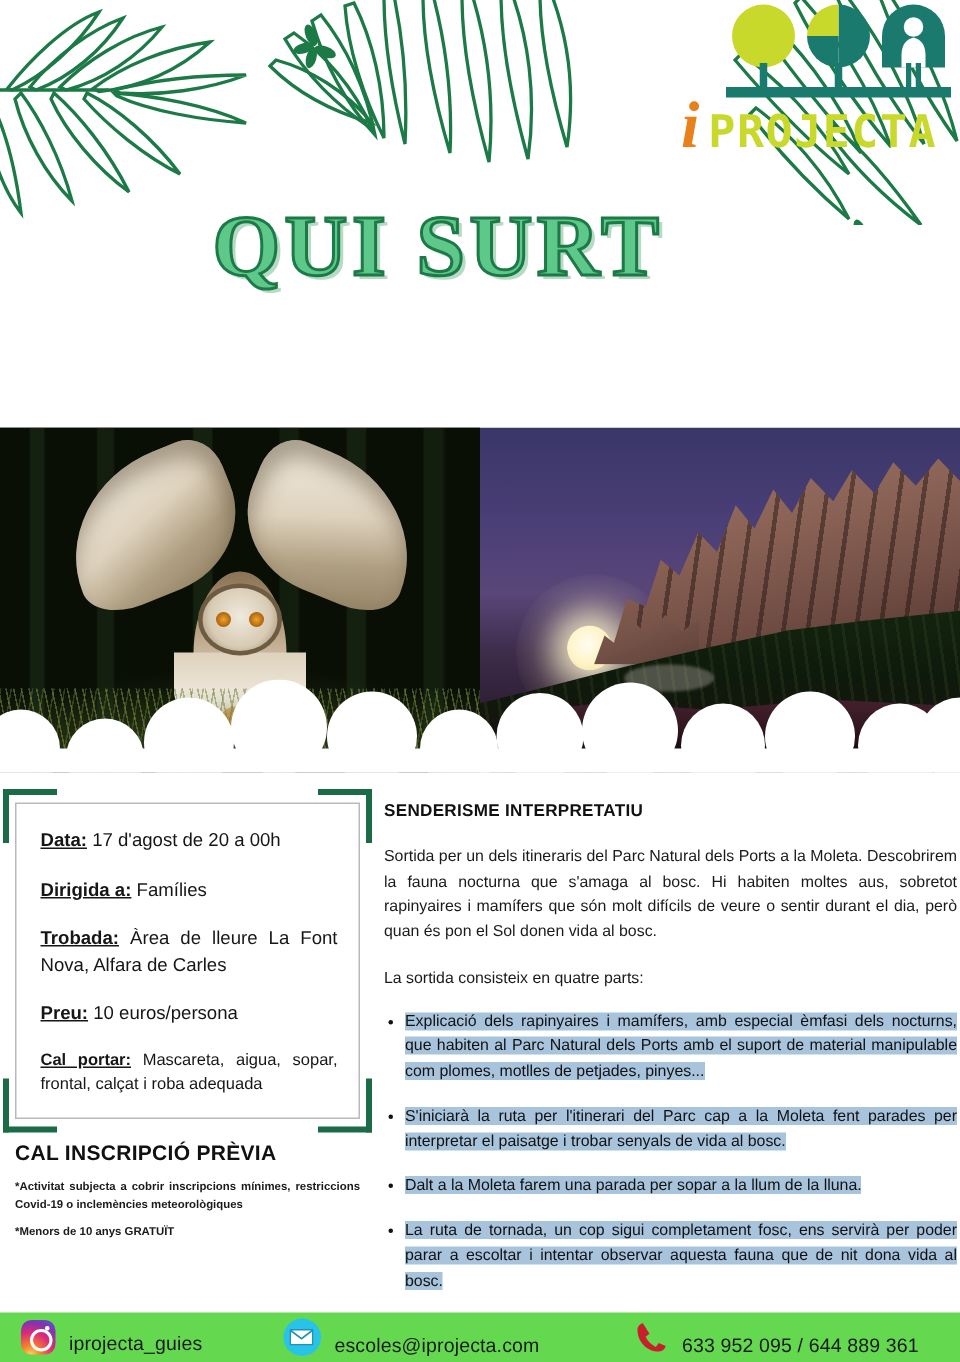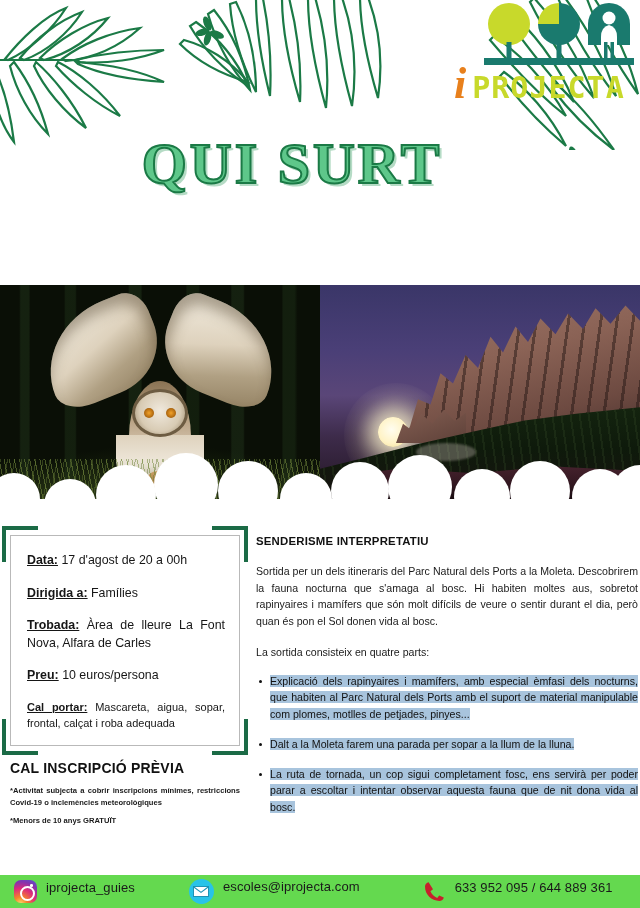--- a/index.html
+++ b/index.html
@@ -385,21 +385,21 @@
   
   .footer {
     position: absolute;
     left: 0; bottom: 0;
     width: 640px;
     height: 33px;
     background: #64d94f;
     display: flex;
     align-items: center;
   }
-  .fitem { display: flex; align-items: flex-start; }
+  .fitem { display: flex; align-items: flex-end; }
   .fitem.insta { margin-left: 14px; }
   .fitem.mail { margin-left: 54px; }
   .fitem.phone { margin-left: 62px; }
   .ftext {
     font-size: 13px;
     color: #1a1a1a;
     margin-left: 9px;
     letter-spacing: .1px;
   }
   .icon-insta {
@@ -606,20 +606,21 @@
         <div class="note">*Menors de 10 anys GRATUÏT</div>
       </div>
     </div>
 
     <div class="col-right">
       <div class="section-title">SENDERISME INTERPRETATIU</div>
       <div class="para">Sortida per un dels itineraris del Parc Natural dels Ports a la Moleta. Descobrirem la fauna nocturna que s'amaga al bosc. Hi habiten moltes aus, sobretot rapinyaires i mamífers que són molt difícils de veure o sentir durant el dia, però quan és pon el Sol donen vida al bosc.</div>
       <div class="para lead">La sortida consisteix en quatre parts:</div>
       <ul class="bullets">
         <li><span class="hl">Explicació dels rapinyaires i mamífers, amb especial èmfasi dels nocturns, que habiten al Parc Natural dels Ports amb el suport de material manipulable com plomes, motlles de petjades, pinyes...</span></li>
+        <li><span class="hl">S'iniciarà la ruta per l'itinerari del Parc cap a la Moleta fent parades per interpretar el paisatge i trobar senyals de vida al bosc.</span></li>
         <li><span class="hl">Dalt a la Moleta farem una parada per sopar a la llum de la lluna.</span></li>
         <li><span class="hl">La ruta de tornada, un cop sigui completament fosc, ens servirà per poder parar a escoltar i intentar observar aquesta fauna que de nit dona vida al bosc.</span></li>
       </ul>
     </div>
   </div>
 
   <div class="footer">
 
     <div class="fitem insta">
       <span class="icon-insta"></span>

